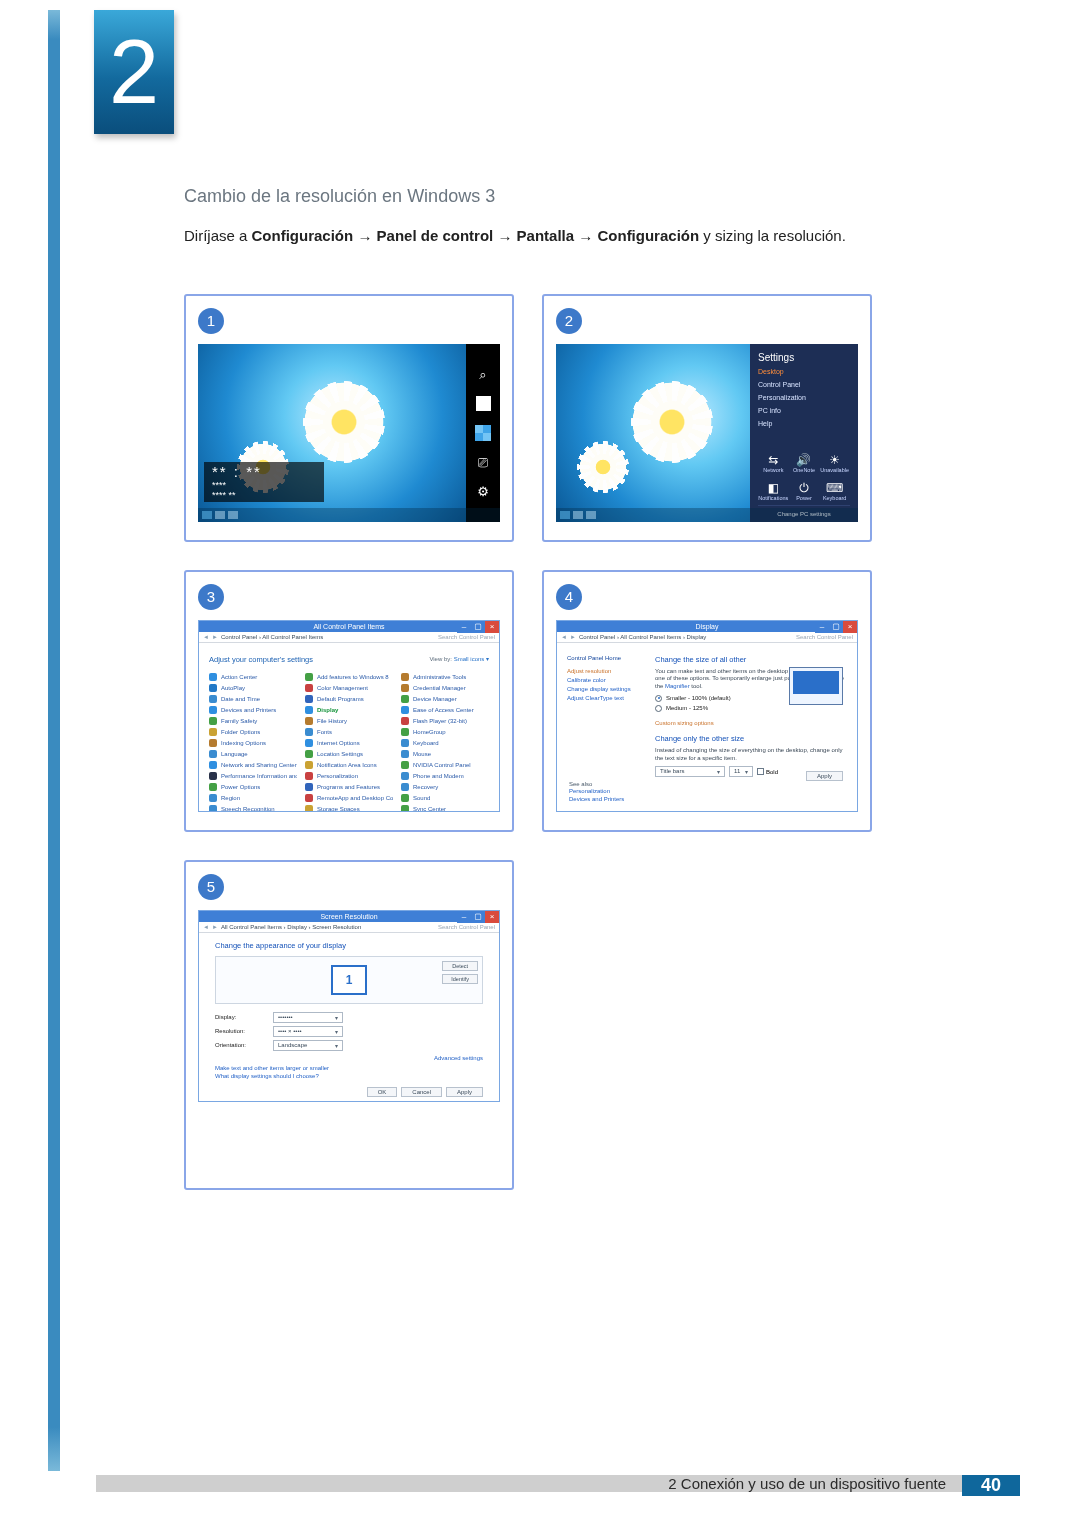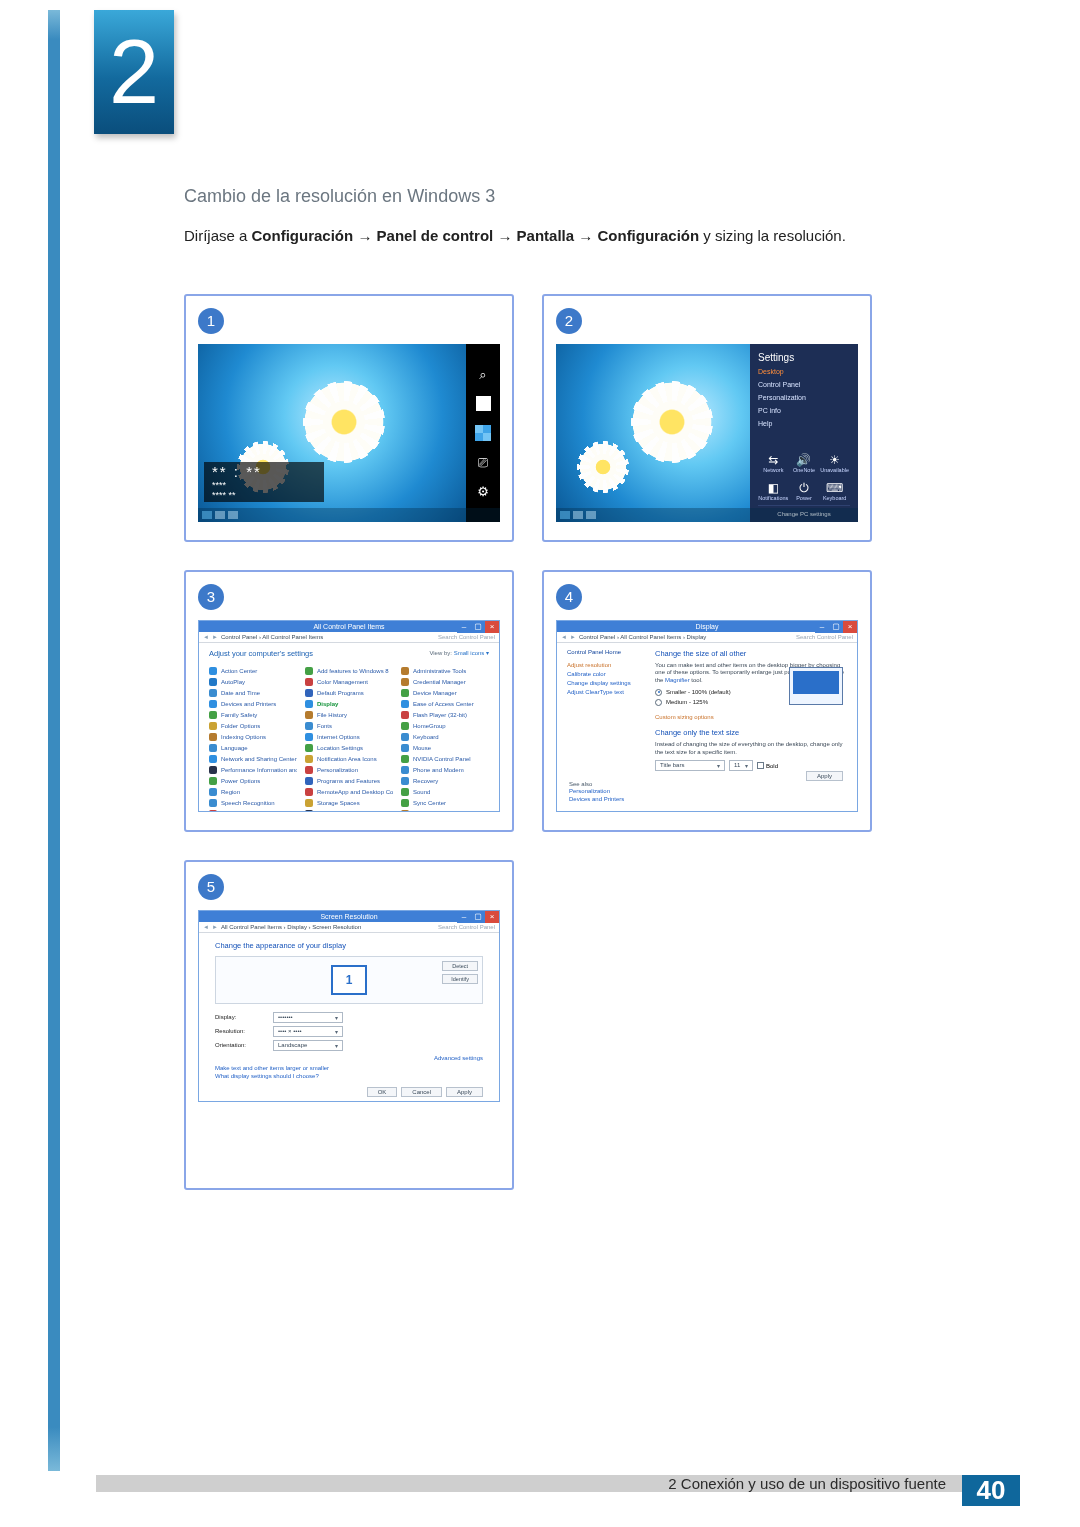--- a/index.html
+++ b/index.html
@@ -101,21 +101,21 @@
   .win { height:192px; display:flex; flex-direction:column; border:1px solid #7aa7e2; }
   .win-title{background:#3f7fd6;color:#fff;font-size:7px;text-align:center;padding:2px 0;position:relative;}
   .win-ctrl{position:absolute;right:0;top:0;display:flex;}
   .win-ctrl span{width:14px;height:12px;display:inline-flex;align-items:center;justify-content:center;font-size:8px;}
   .win-ctrl .min{background:#3f7fd6;color:#fff;}
   .win-ctrl .max{background:#3f7fd6;color:#fff;}
   .win-ctrl .close{background:#d94b3d;color:#fff;}
   .win-addr{border-bottom:1px solid #d4d9e0;padding:2px 4px;display:flex;align-items:center;gap:3px;color:#3a4a5a;font-size:6px;}
   .win-addr .nav{color:#8aa0b5;}
   .win-addr .search{margin-left:auto;color:#9aa7b5;}
-  .win-body{flex:1;padding:6px 10px;overflow:hidden;background:#fff;}
+  .win-body{flex:1;padding:12px 10px;overflow:hidden;background:#fff;}
 
   
   .cp-head{color:#1e62b3;font-size:7.5px;margin-bottom:8px;}
   .cp-viewby{float:right;color:#5a6a7a;font-size:6px;}
   .cp-viewby .lk{color:#2a74c9;}
   .cp-cols{display:grid;grid-template-columns:repeat(3,1fr);column-gap:8px;}
   .cp-item{display:flex;align-items:center;gap:4px;font-size:6px;color:#2a5aa8;padding:1.5px 0;white-space:nowrap;overflow:hidden;text-overflow:ellipsis;}
   .cp-item .ic{width:8px;height:8px;border-radius:2px;flex:0 0 8px;}
   .cp-item.hl{color:#14933a;font-weight:bold;}
 
@@ -152,21 +152,21 @@
   .sr-adv{text-align:right;color:#2563c7;font-size:6px;margin:4px 0;}
   .sr-links a{display:block;color:#2563c7;font-size:6px;margin:2px 0;}
   .sr-btns{display:flex;justify-content:flex-end;gap:4px;margin-top:8px;}
   .sr-btns span{border:1px solid #b7c1cd;background:#f4f6f9;font-size:6px;padding:1px 10px;color:#3a4a5a;}
 
   
   .footer{position:absolute;left:0;right:0;bottom:12px;height:40px;
     display:flex;align-items:flex-start;}
   .footer .bar{flex:1;background:#cfcfcf;margin-left:96px;display:flex;align-items:center;justify-content:flex-end;
     color:#2b2b2b;font-size:15px;padding-right:16px;}
-  .footer .num{width:58px;background:#0f679c;color:#fff;display:flex;align-items:center;justify-content:center;font-size:26px;font-weight:700;margin-right:60px;}
+  .footer .num{width:58px;background:#0f679c;color:#fff;display:flex;align-items:center;justify-content:center;font-size:18px;font-weight:700;margin-right:60px;}
 </style>
 </head>
 <body>
 
 <div class="page">
   <div class="sidebar-accent"></div>
 
   <div class="header-box">
     <span>2</span>
   </div>
@@ -490,21 +490,21 @@
               </p>
               <div class="radio sel">
                   <span class="r"></span>
                   <span>Smaller - 100% (default)</span>
                 </div>
               <div class="radio">
                   <span class="r"></span>
                   <span>Medium - 125%</span>
                 </div>
               <a style="color:#c9722b;display:block;margin:8px 0;font-size:6px">Custom sizing options</a>
-              <div class="hd">Change only the text size</div>
+              <div class="hd">Change only the other size</div>
               <p>Instead of changing the size of everything on the desktop, change only the text size for a specific item.</p>
               <div style="display:flex;gap:4px;align-items:center;margin-top:4px">
                 <span class="sr-sel">Title bars</span>
                 <span class="sr-sel" style="min-width:24px">11</span>
                 <span style="display:flex;align-items:center;gap:2px">
                     <span style="width:7px;height:7px;border:1px solid #6a7a8a"></span>
                     <span>Bold</span>
                   </span>
               </div>
             </div>

